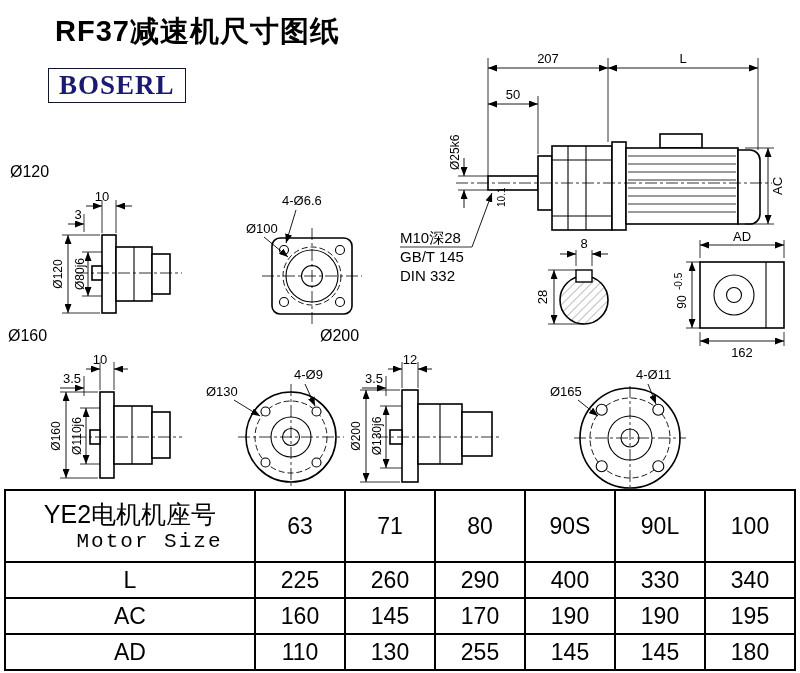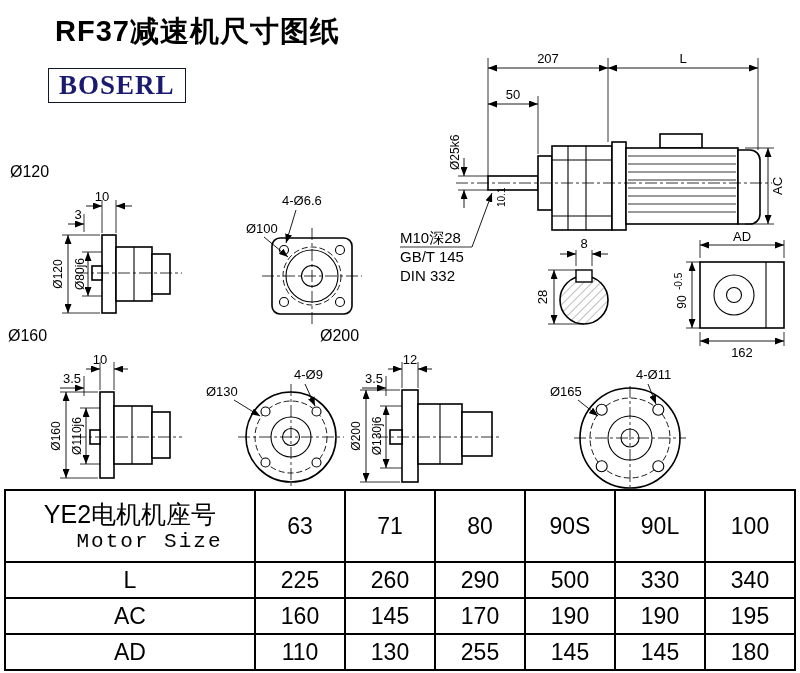--- a/index.html
+++ b/index.html
@@ -330,21 +330,21 @@
         <td>80</td>
         <td>90S</td>
         <td>90L</td>
         <td>100</td>
       </tr>
       <tr class="r">
         <td>L</td>
         <td>225</td>
         <td>260</td>
         <td>290</td>
-        <td>500</td>
+        <td>400</td>
         <td>330</td>
         <td>340</td>
       </tr>
       <tr class="r">
         <td>AC</td>
         <td>160</td>
         <td>145</td>
         <td>170</td>
         <td>190</td>
         <td>190</td>

